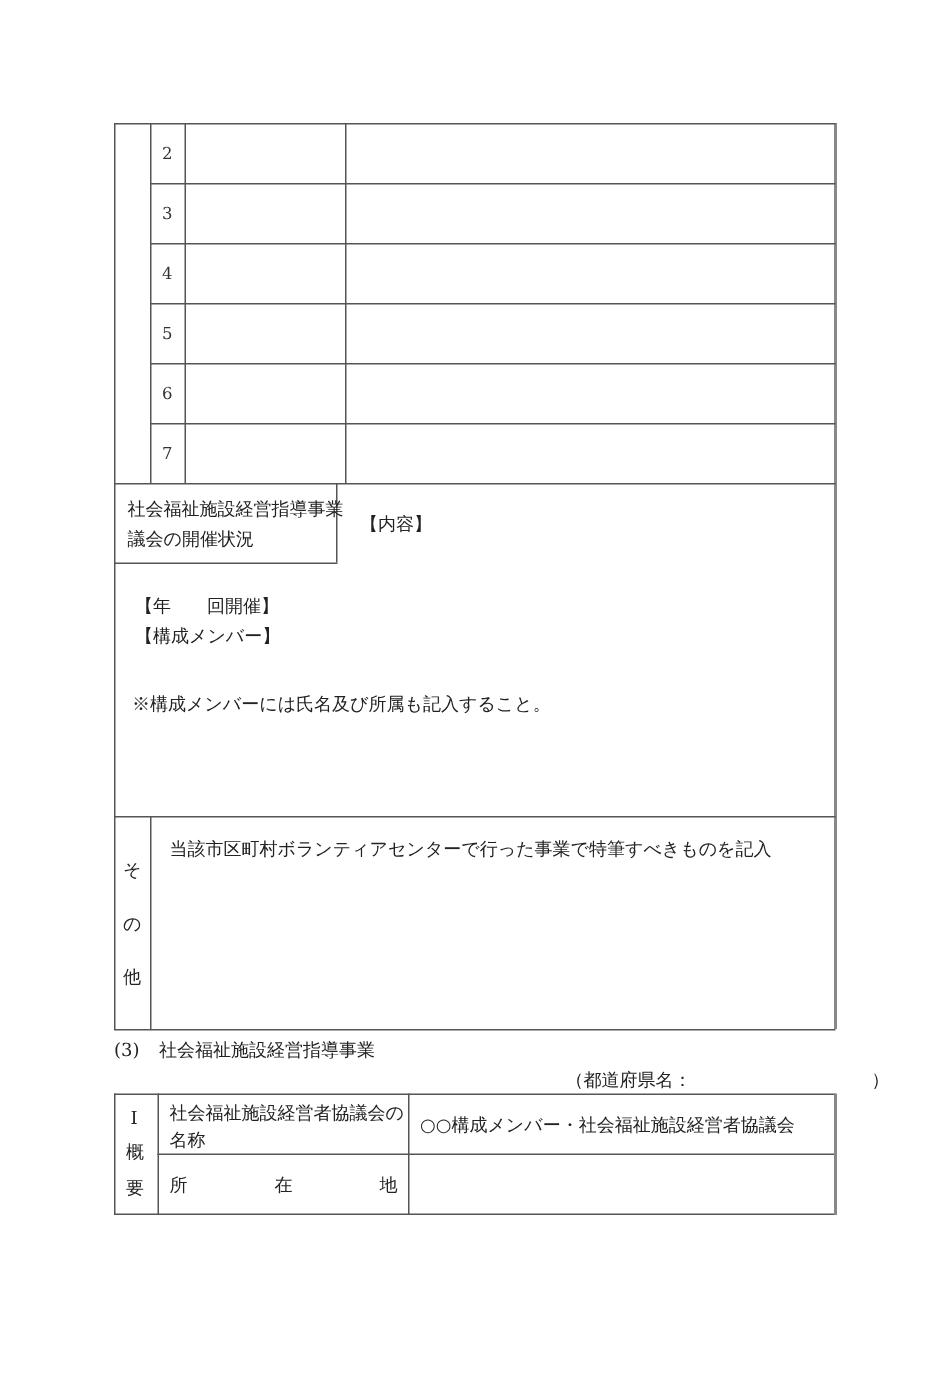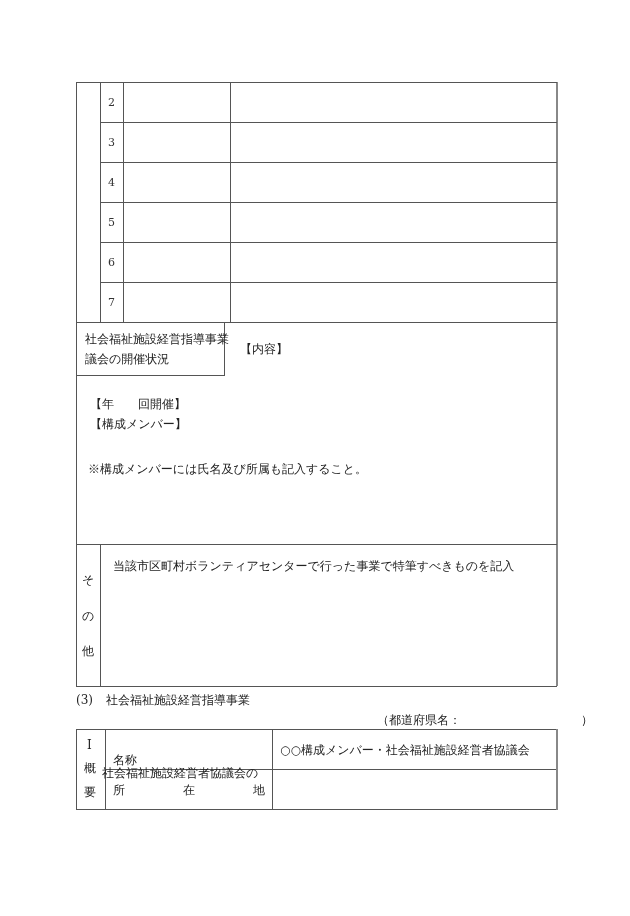--- a/index.html
+++ b/index.html
@@ -95,21 +95,21 @@
 
   <div class="line-v" style="left:76px; top:729px; height:81px;"></div>
   <div class="line-v" style="left:105px; top:729px; height:81px;"></div>
   <div class="line-v" style="left:272px; top:729px; height:81px;"></div>
   <div class="line-v" style="left:556px; top:729px; height:81px; background:#888; width:2px;"></div>
 
   <div class="txt" style="left:87px; top:737px;">Ⅰ</div>
   <div class="txt" style="left:84px; top:760px;">概</div>
   <div class="txt" style="left:84px; top:784px;">要</div>
 
-  <div class="txt" style="left:102px; top:734px;margin-top:31px;">社会福祉施設経営者協議会の</div>
+  <div class="txt" style="left:113px; top:734px;">社会福祉施設経営者協議会の</div>
   <div class="txt" style="left:113px; top:752px;">名称</div>
   <div class="txt" style="left:280px; top:742px;">○○構成メンバー・社会福祉施設経営者協議会</div>
 
   <div class="txt" style="left:113px; top:782px;">所</div>
   <div class="txt" style="left:183px; top:782px;">在</div>
   <div class="txt" style="left:253px; top:782px;">地</div>
   <div class="abs" style="left:273px; top:770px; width:282px; height:38px;"></div>
 </div>
 
 </body></html>

